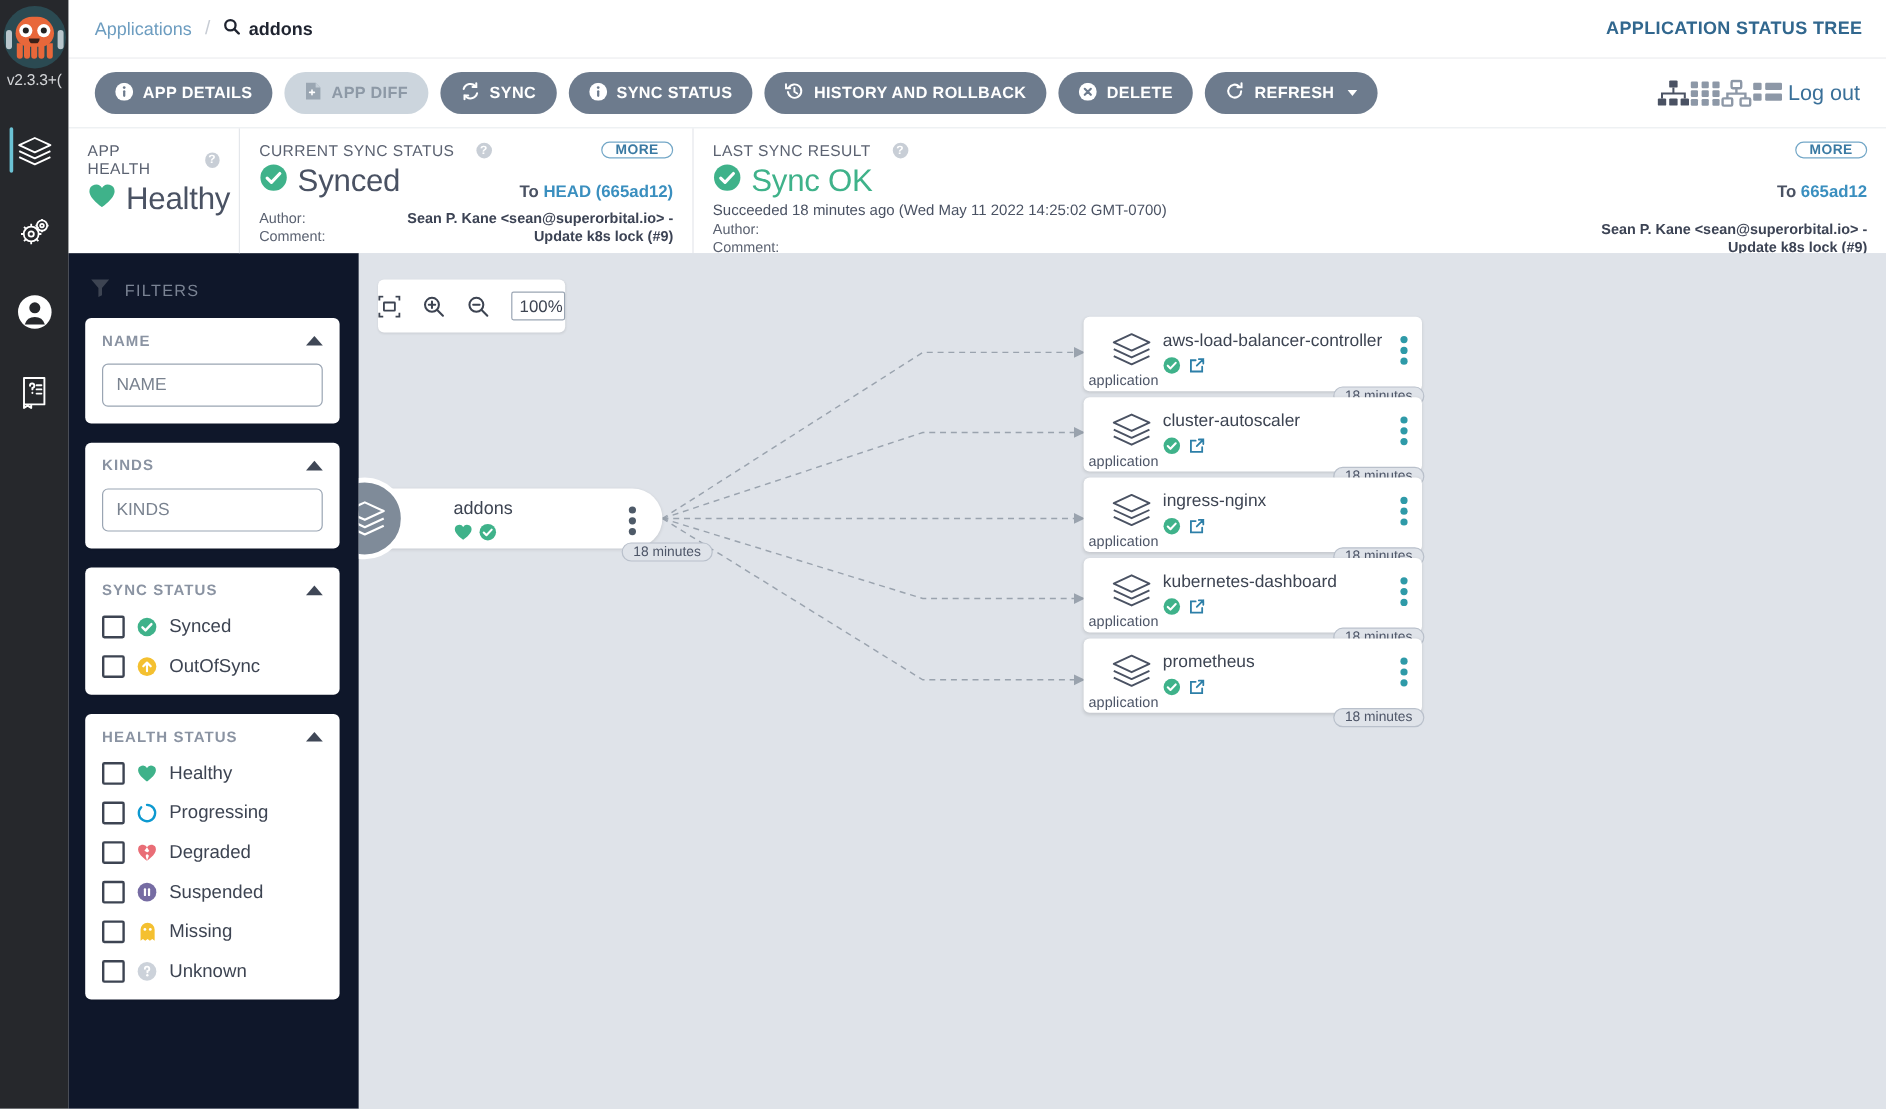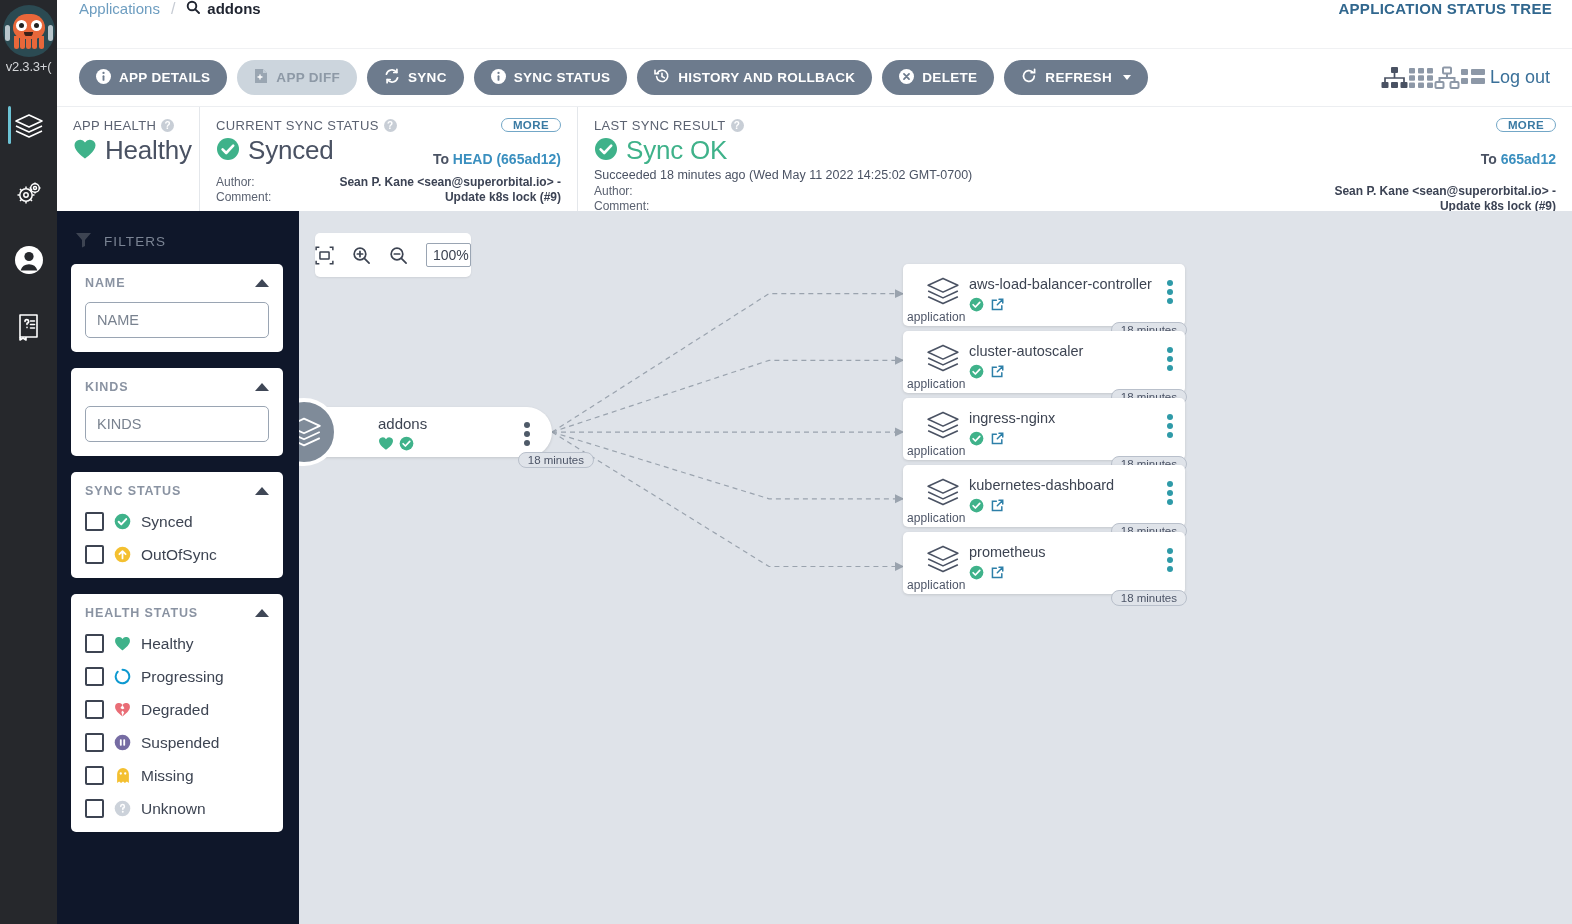--- a/index.html
+++ b/index.html
@@ -44,21 +44,21 @@
   .nav-item.active::before {
     content:""; position:absolute; left:8px; top:14px; width:3px; height:38px; background:#6cc3d5; border-radius:2px;
   }
   .nav-item svg { display:block; }
 
   
   .main { flex:1 1 auto; display:flex; flex-direction:column; min-width:0; background:#dfe3e9; }
 
   
   .topbar {
-    height:48px; background:#fff; display:flex; align-items:flex-start; padding:0 20px 0 22px;
+    height:48px; background:#fff; display:flex; align-items:center; padding:0 20px 0 22px;
     flex:0 0 48px;
   }
   .crumb-link { color:#6d9dc0; font-size:15px; cursor:pointer; }
   .crumb-sep { color:#c7ccd4; margin:0 11px; font-size:16px; }
   .crumb-current { display:flex; align-items:center; gap:7px; font-size:15px; font-weight:bold; color:#1f2430; }
   .topbar-right { margin-left:auto; }
   .details-tree-label { color:#31678e; font-weight:bold; font-size:15px; letter-spacing:0.3px; }
 
   
   .toolbar {
@@ -78,21 +78,21 @@
   .vicon { cursor:pointer; display:flex; align-items:center; }
   .logout { color:#3a7099; font-size:18px; cursor:pointer; margin-left:4px; }
 
   
   .status-strip {
     background:#fff; display:flex; flex:0 0 105px; height:105px;
     border-top:1px solid #eceef1;
   }
   .status-cell { padding:11px 16px 0 16px; position:relative; }
   .status-cell + .status-cell { border-left:1px solid #e4e7eb; }
-  .sc-title { font-size:13px; color:#5b6271; letter-spacing:0.35px; display:flex; align-items:center; gap:5px; }
+  .sc-title { font-size:13px; color:#5b6271; letter-spacing:0.35px; display:flex; align-items:center; gap:18px; }
   .help-dot {
     width:13px; height:13px; border-radius:50%; background:#c8ced6; color:#fff;
     font-size:10px; line-height:13px; text-align:center; font-weight:bold; display:inline-block;
   }
   .sc-main { display:flex; align-items:center; gap:8px; margin-top:2px; }
   .sc-main .big { font-size:26px; color:#4a5263; letter-spacing:-0.2px; }
   .sc-main .big.green { color:#3fb28a; }
   .sc-cell-health { width:142px; }
   .sc-cell-sync { width:378px; }
   .sc-cell-last { flex:1 1 auto; }

